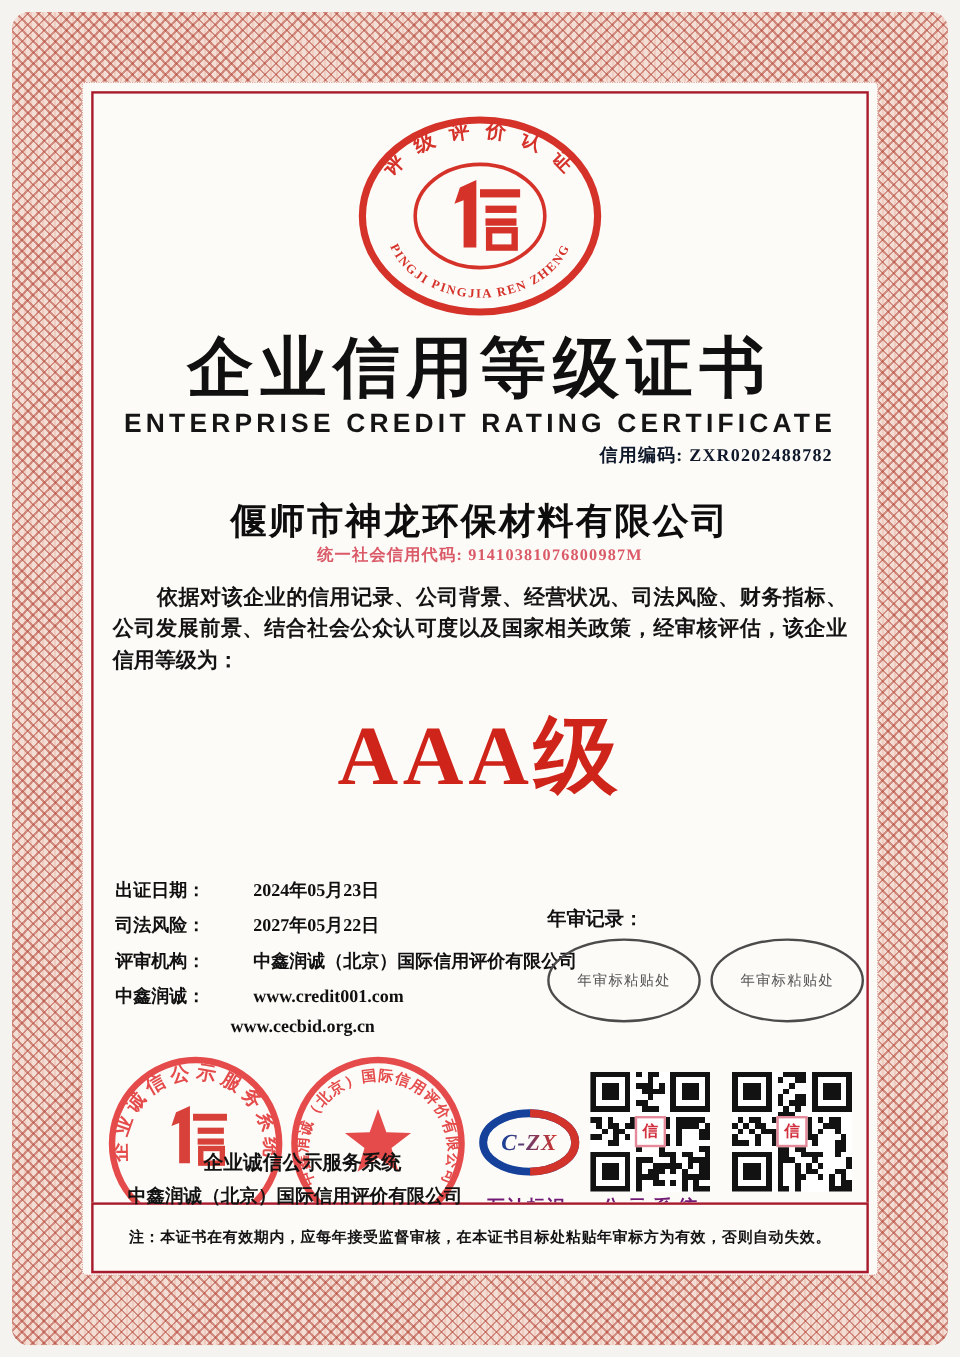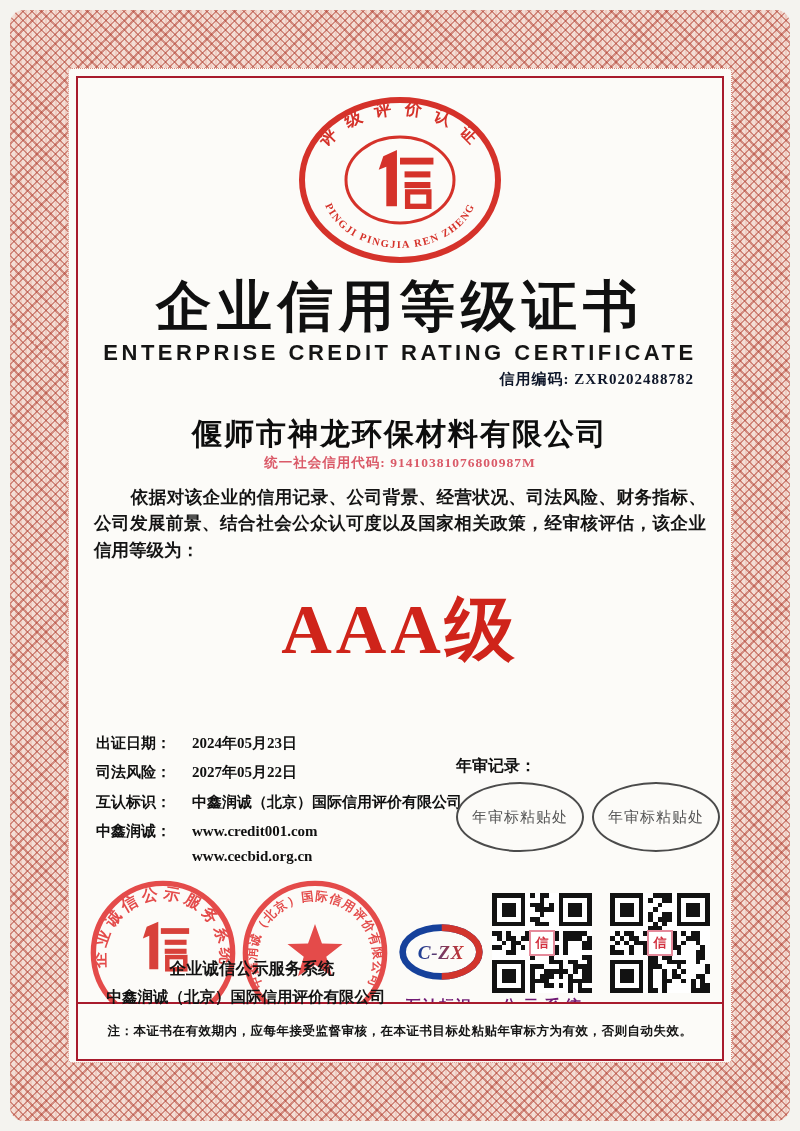--- a/index.html
+++ b/index.html
@@ -24,29 +24,29 @@
   .subtitle{left:0;right:0;top:262px;text-align:center;font-size:22px;font-weight:bold;letter-spacing:3.5px;
             font-family:"Liberation Sans","DejaVu Sans",sans-serif;color:#151515;}
   .codeline{right:28px;top:292px;font-size:15px;font-weight:bold;color:#0f172a;letter-spacing:1px;}
   .company{left:0;right:0;top:336px;text-align:center;font-size:30px;font-weight:bold;letter-spacing:2px;color:#0d0d0d;}
   .uscc{left:0;right:0;top:376px;text-align:center;font-size:13.5px;font-weight:bold;color:#da5a68;letter-spacing:1px;}
   .para{left:16px;right:16px;top:406px;font-size:17.5px;font-weight:bold;line-height:1.5;text-align:justify;
         text-indent:2.1em;color:#141414;}
   .rating{left:0;right:0;top:505px;text-align:center;font-size:70px;font-weight:bold;letter-spacing:4px;color:#cf241a;}
   
   .details{left:18px;top:655px;font-size:15px;font-weight:bold;color:#101010;}
-  .drow{display:flex;margin-bottom:9px;line-height:1.35;}
+  .drow{display:flex;margin-bottom:9px;line-height:1.35;gap:19px;}
   .dlabel{width:96px;flex:0 0 auto;}
   .dvalue{white-space:nowrap;}
   .durl2{margin-left:96px;margin-top:-2px;}
   
   .ar-label{left:378px;top:678px;font-size:16px;font-weight:bold;}
   .oval{width:124px;height:66px;border:2px solid #4b4b4b;border-radius:50%;
         display:flex;align-items:center;justify-content:center;background:transparent;}
-  .oval span{font-size:15px;color:#555;letter-spacing:1px;}
+  .oval span{font-size:12px;color:#555;letter-spacing:1px;}
   .oval1{left:378px;top:704px;}
   .oval2{left:514px;top:704px;}
   
   .stamp1{left:10px;top:800px;opacity:.92;}
   .stamp2{left:162px;top:800px;opacity:.92;}
   .cap1{left:44px;top:880px;width:260px;text-align:center;font-size:16.5px;font-weight:bold;color:#121212;z-index:5;}
   .cap2{left:0px;top:909px;width:336px;text-align:center;font-size:15.5px;font-weight:bold;color:#121212;z-index:5;}
   .czx{left:318px;top:838px;}
   .qr{width:100px;height:100px;background:#fff;}
   .qr1{left:414px;top:815px;}
@@ -121,21 +121,21 @@
     <div class="abs details">
       <div class="drow">
         <span class="dlabel">出证日期：</span>
         <span class="dvalue">2024年05月23日</span>
       </div>
       <div class="drow">
         <span class="dlabel">司法风险：</span>
         <span class="dvalue">2027年05月22日</span>
       </div>
       <div class="drow">
-        <span class="dlabel">互认标识：</span>
+        <span class="dlabel">评审机构：</span>
         <span class="dvalue">中鑫润诚（北京）国际信用评价有限公司</span>
       </div>
       <div class="drow">
         <span class="dlabel">中鑫润诚：</span>
         <span class="dvalue">www.credit001.com</span>
       </div>
       <div class="durl2">www.cecbid.org.cn</div>
     </div>
 
     <div class="abs ar-label">年审记录：</div>

